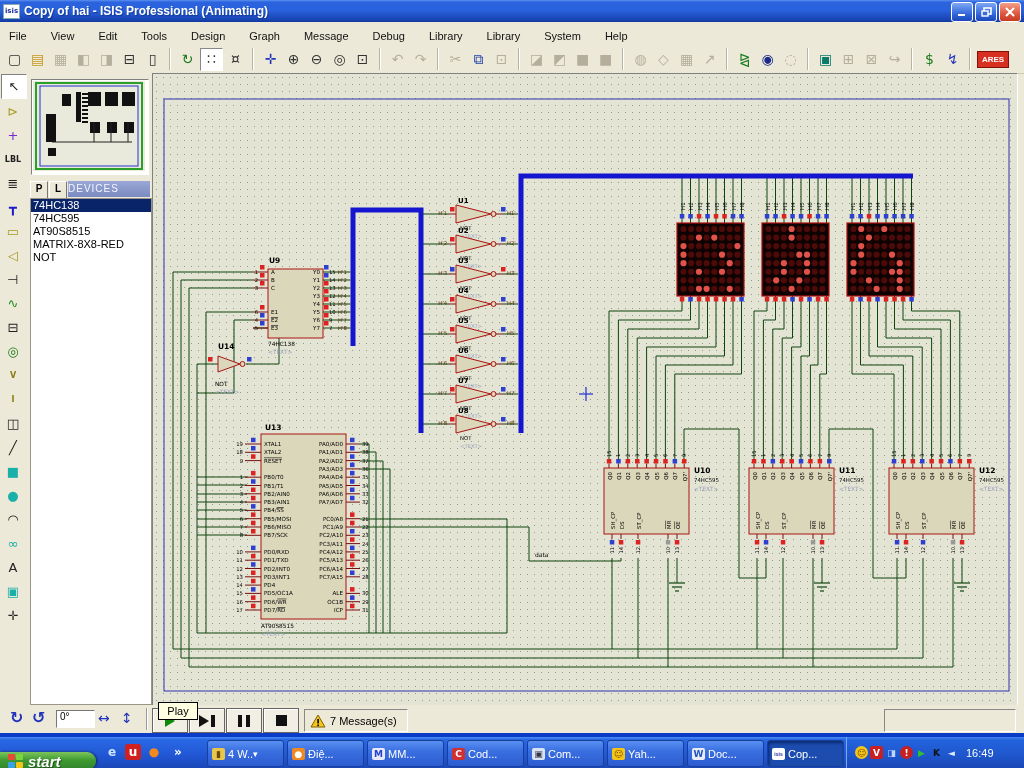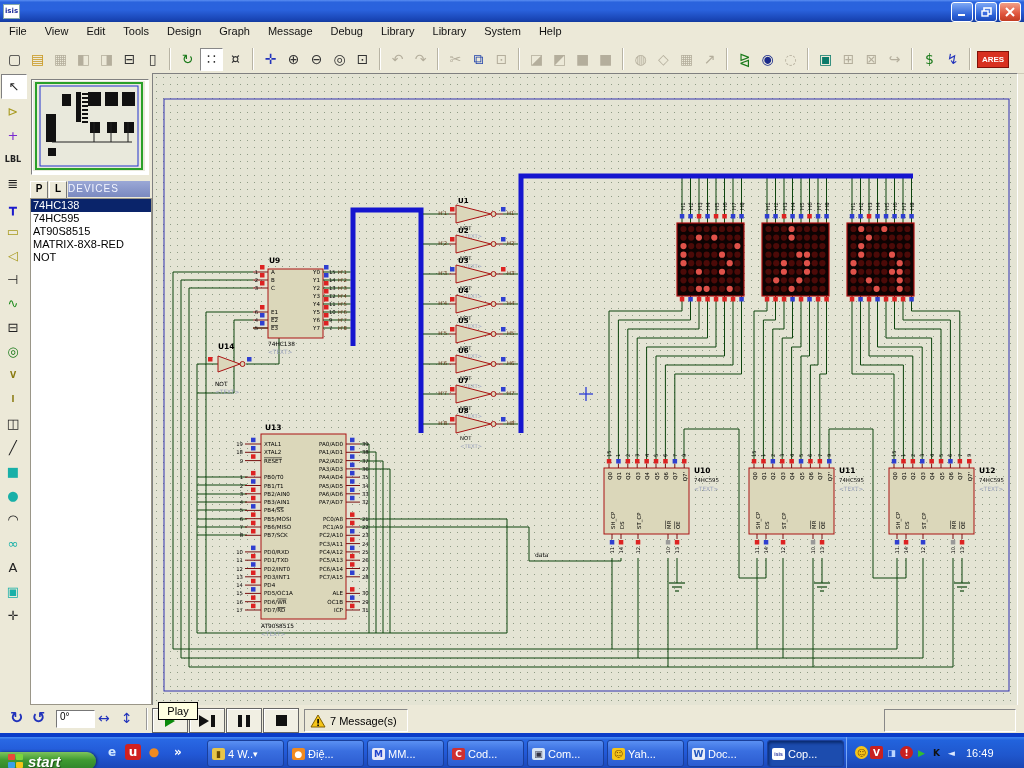--- a/index.html
+++ b/index.html
@@ -10,21 +10,21 @@
     display:flex;align-items:center;color:#fff;}
   #app-icon{width:15px;height:13px;margin:0 4px 0 3px;background:#fff;border:1px solid #8aa;
     font:bold 7px "DejaVu Sans",sans-serif;color:#1a2a9a;text-align:center;line-height:12px;}
   #title-text{font:bold 12px "Liberation Sans",sans-serif;text-shadow:1px 1px 1px #00226688;white-space:nowrap;}
   .winbtn{width:20px;height:18px;margin-left:2px;border:1px solid #fff;border-radius:3px;
     display:flex;align-items:center;justify-content:center;}
   .winbtn.blue{background:linear-gradient(180deg,#7da8f5,#2a5fd6 70%,#1c48b8);}
   .winbtn.red{background:linear-gradient(180deg,#f2a088,#e television0563e 60%,#c23c22);background:linear-gradient(180deg,#f2a088,#e0563e 60%,#c23c22);}
   #winbtns{position:absolute;right:3px;top:2px;display:flex;}
   #menubar{position:absolute;left:0;top:22px;width:1024px;height:23px;background:#ece9d8;
-    display:flex;align-items:flex-start;border-bottom:1px solid #d8d4c4;}
+    display:flex;align-items:flex-end;border-bottom:1px solid #d8d4c4;gap:6px;}
   .menu-item{font:11px "Liberation Sans",sans-serif;color:#111;padding:3px 9px;}
   #toolbar{position:absolute;left:0;top:45px;width:1024px;height:28px;background:#ece9d8;display:flex;align-items:center;border-bottom:1px solid #cfcaB8;}
   .tgroup{display:flex;align-items:center;padding:0 3px;}
   .tsep{width:1px;height:22px;background:#b8b4a4;border-right:1px solid #fff;margin:0 2px;}
   .tbtn{width:21px;height:21px;margin:0 1px;display:flex;align-items:center;justify-content:center;
     font:14px "DejaVu Sans",sans-serif;color:#333;}
   .tbtn.dis{color:#b4ae9c;}
   .tbtn.pressed{background:#fff;border:1px solid;border-color:#888 #fff #fff #888;}
   
   #sidebar{position:absolute;left:0;top:73px;width:28px;height:632px;background:#ece9d8;}
@@ -89,20 +89,21 @@
     display:flex;align-items:center;justify-content:center;font:bold 9px "DejaVu Sans",sans-serif;}
   #tray-time{color:#fff;font:11px "Liberation Sans",sans-serif;margin-left:8px;}
 </style>
 </head>
 <body>
 
 <div id="screen">
   <div id="app">
     <div id="titlebar">
       <div id="app-icon">isis</div>
+      <div id="title-text">Copy of hai - ISIS Professional (Animating)</div>
       <div id="winbtns">
         <div class="winbtn blue">
             <svg width="10" height="9">
               <rect x="1" y="6" width="7" height="2" fill="#fff"></rect>
             </svg>
           </div>
         <div class="winbtn blue">
             <svg width="11" height="10">
               <rect x="3" y="1" width="7" height="6" fill="none" stroke="#fff" stroke-width="1.6"></rect>
               <rect x="1" y="4" width="6" height="5" fill="#3a6ae0" stroke="#fff" stroke-width="1.4"></rect>

